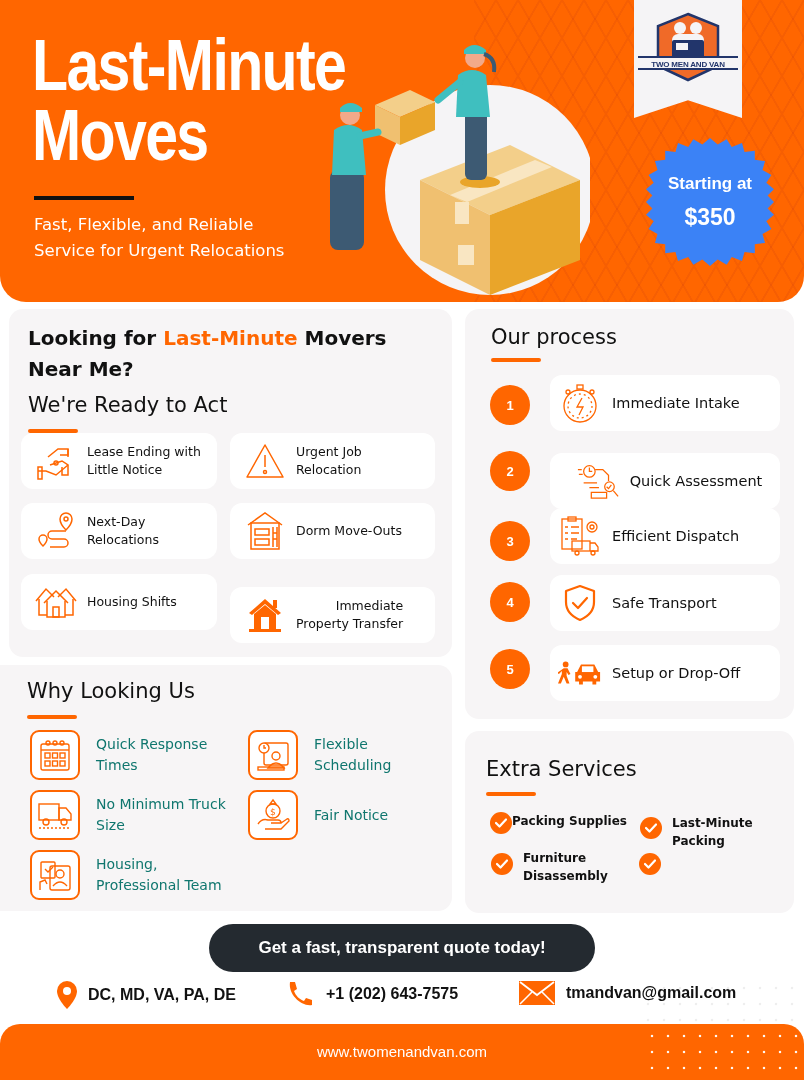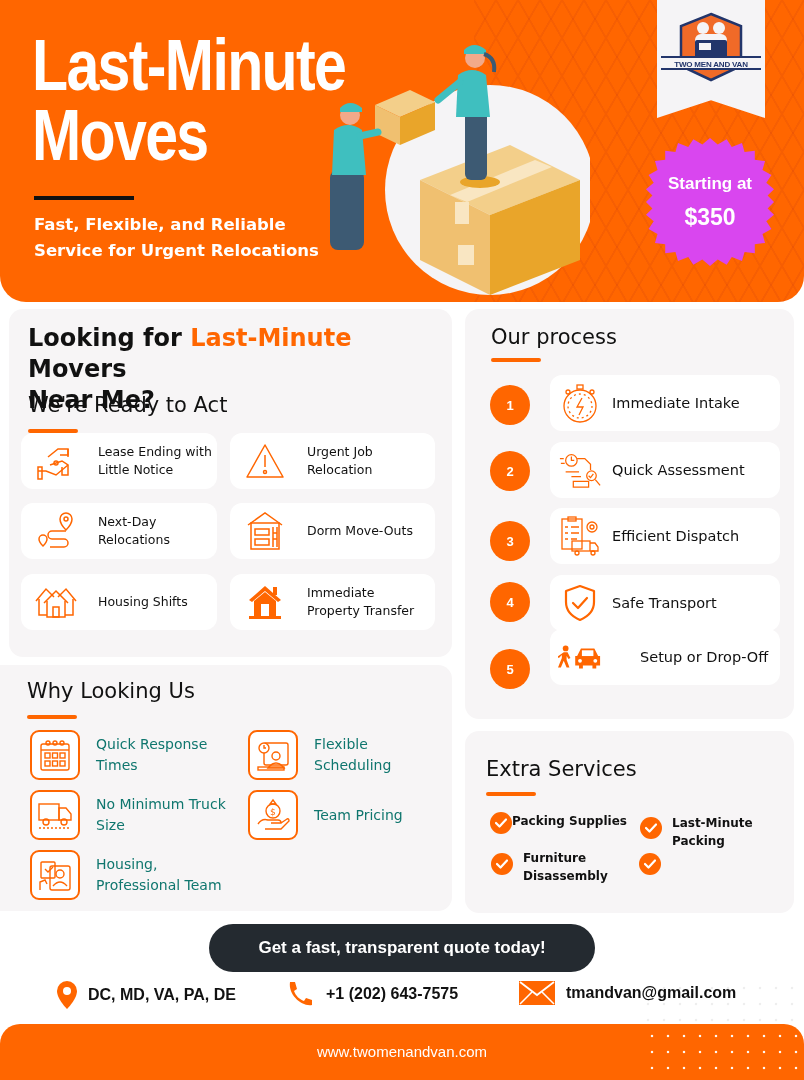--- a/index.html
+++ b/index.html
@@ -21,61 +21,61 @@
   }
   .hero-title {
     position: absolute; left: 32px; top: 30px; color: #fff;
     font-family: "Liberation Sans", sans-serif; font-weight: 700;
     font-size: 72px; line-height: 70px; letter-spacing: -2px;
     transform: scaleX(0.82); transform-origin: left top;
   }
   .hero-divider { position: absolute; left: 34px; top: 196px; width: 100px; height: 4px; background: #111; }
   .hero-subtitle {
     position: absolute; left: 34px; top: 212px; color: #fff;
-    font-family: "DejaVu Sans", sans-serif; font-weight: 700; font-size: 16.5px; line-height: 26px;
+    font-family: "DejaVu Sans", sans-serif; font-weight: 400; font-size: 16.5px; line-height: 26px;
   }
   .hero-illus { position: absolute; left: 330px; top: 30px; width: 260px; height: 270px; }
   .logo-banner {
-    position: absolute; left: 657px; top: 0; width: 108px; height: 118px;
+    position: absolute; left: 634px; top: 0; width: 108px; height: 118px;
     background: #f5f4f6;
     clip-path: polygon(0 0, 100% 0, 100% 100%, 50% 85%, 0 100%);
   }
   .logo-text {
     position: absolute; left: 0; width: 108px; top: 60px; text-align: center;
     font-family: "Liberation Sans", sans-serif; font-weight: 700; font-size: 8px; color: #22356b;
     letter-spacing: -0.2px;
   }
   .price-badge {
     position: absolute; left: 646px; top: 138px; width: 128px; height: 128px;
-    background: #d946ef;
+    background: #3b82f6;
     clip-path: polygon(50% 0%, 56% 5%, 63% 1%, 67% 7%, 75% 4%, 77% 11%, 85% 10%, 85% 17%, 93% 18%, 91% 25%, 98% 29%, 94% 35%, 100% 40%, 95% 45%, 100% 50%, 95% 55%, 100% 60%, 94% 65%, 98% 71%, 91% 75%, 93% 82%, 85% 83%, 85% 90%, 77% 89%, 75% 96%, 67% 93%, 63% 99%, 56% 95%, 50% 100%, 44% 95%, 37% 99%, 33% 93%, 25% 96%, 23% 89%, 15% 90%, 15% 83%, 7% 82%, 9% 75%, 2% 71%, 6% 65%, 0% 60%, 5% 55%, 0% 50%, 5% 45%, 0% 40%, 6% 35%, 2% 29%, 9% 25%, 7% 18%, 15% 17%, 15% 10%, 23% 11%, 25% 4%, 33% 7%, 37% 1%, 44% 5%);
     color: #fff; text-align: center;
   }
   .price-label { position: absolute; top: 36px; width: 100%; font-size: 17px; font-weight: 700; font-family: "Liberation Sans", sans-serif; }
   .price-value { position: absolute; top: 66px; width: 100%; font-size: 23px; font-weight: 700; font-family: "Liberation Sans", sans-serif; }
 
   
   .panel { position: absolute; background: #f7f5f6; border-radius: 14px; }
   .orange { color: #ff6600; }
   .sec-title { font-family: "DejaVu Sans", sans-serif; font-size: 21px; color: #111; }
   .sec-underline { width: 50px; height: 4px; background: #ff6600; border-radius: 2px; }
 
   .p-looking { left: 9px; top: 309px; width: 443px; height: 348px; }
   .looking-title {
-    position: absolute; left: 19px; top: 14px; font-weight: 700; font-size: 24px; line-height: 31px; color: #111;
+    position: absolute; left: 19px; top: 14px; font-weight: 700; font-size: 20px; line-height: 31px; color: #111;
   }
   .ready-title { position: absolute; left: 19px; top: 84px; }
   .ready-underline { position: absolute; left: 19px; top: 120px; }
 
   .act-card {
     position: absolute; background: #fff; border-radius: 12px; height: 56px;
     display: flex; align-items: center;
   }
   .act-card .ico { width: 46px; height: 40px; margin-left: 12px; flex: 0 0 auto; display: flex; align-items: center; justify-content: center; }
-  .act-card .lbl { margin-left: 19px; font-size: 12.5px; line-height: 18px; color: #111; }
+  .act-card .lbl { margin-left: 8px; font-size: 12.5px; line-height: 18px; color: #111; }
 
   .p-why { left: 0; top: 665px; width: 452px; height: 246px; border-radius: 0 14px 14px 0; }
   .why-title { position: absolute; left: 27px; top: 14px; }
   .why-underline { position: absolute; left: 27px; top: 50px; }
   .why-item { position: absolute; display: flex; align-items: center; }
   .why-item .box {
     width: 50px; height: 50px; border: 2.5px solid #ff6600; border-radius: 9px; background: #fff;
     display: flex; align-items: center; justify-content: center; flex: 0 0 auto;
   }
   .why-item .lbl { margin-left: 16px; font-size: 14px; line-height: 21px; color: #0f766e; }
@@ -277,21 +277,21 @@
           <path d="M13,16 v16 h18 v-16"></path>
         <rect x="19" y="22" width="6" height="10"></rect>
           <path d="M5,14 v16 h8 M39,14 v16 h-8"></path>
       </svg>
     </div>
     <div class="lbl">
       <div>Housing Shifts</div>
     </div>
   </div>
 
-  <div class="act-card" style="left:221px;top:265px;width:205px;">
+  <div class="act-card" style="left:221px;top:278px;width:205px;text-align:right;">
     <div class="ico">
       <svg width="36" height="36" viewBox="0 0 36 36" fill="#ff6600">
         <path d="M18,2 L34,16 L31,18 L18,7 L5,18 L2,16 Z"></path>
           <rect x="26" y="3" width="4" height="8"></rect>
         <path d="M7,17 L18,8 L29,17 V32 H7 Z" fill="#ff6600"></path>
         <rect x="14" y="20" width="8" height="12" fill="#fff"></rect>
           <rect x="2" y="32" width="32" height="3"></rect>
       </svg>
     </div>
     <div class="lbl">
@@ -363,21 +363,21 @@
   <div class="why-item" style="left:248px;top:125px;">
     <div class="box">
       <svg width="34" height="34" viewBox="0 0 34 34" fill="none" stroke="#ff6600" stroke-width="1.4">
         <path d="M17,2 l-3,4 h6 z"></path>
           <circle cx="17" cy="13" r="7"></circle>
           <text x="14" y="17" font-size="9" fill="#ff6600" stroke="none" font-family="DejaVu Sans, sans-serif">$</text>
         <path d="M2,26 q4,-6 10,-4 h10 q3,0 3,3 h-10 M25,25 l6,-4 q2,-1 2,2 l-8,8 h-16"></path>
       </svg>
     </div>
     <div class="lbl">
-      <div>Team Pricing</div>
+      <div>Fair Notice</div>
     </div>
   </div>
 
   <div class="why-item" style="left:30px;top:185px;">
     <div class="box">
       <svg width="34" height="34" viewBox="0 0 34 34" fill="none" stroke="#ff6600" stroke-width="1.4">
         <rect x="3" y="4" width="14" height="16" rx="1"></rect>
           <path d="M7,11 l3,3 l5,-5"></path>
         <rect x="12" y="8" width="20" height="24" rx="2"></rect>
           <circle cx="22" cy="16" r="4"></circle>
@@ -405,21 +405,21 @@
         <rect x="18" y="3" width="6" height="4"></rect>
           <circle cx="9" cy="10" r="2"></circle>
           <circle cx="33" cy="10" r="2"></circle>
         <path d="M23,16 l-5,9 h6 l-4,8"></path>
       </svg>
     </div>
     <div class="lbl">Immediate Intake</div>
   </div>
 
   <div class="step-num" style="left:25px;top:142px;">2</div>
-  <div class="step-card" style="top:133px;">
+  <div class="step-card" style="top:144px;justify-content:center;">
     <div class="ico">
       <svg width="46" height="40" viewBox="0 0 46 40" fill="none" stroke="#ff6600" stroke-width="1.3">
         <circle cx="14" cy="10" r="6"></circle>
           <path d="M14,6 v4 h3"></path>
           <path d="M2,8 h4 M3,13 h4"></path>
         <path d="M20,8 h8 l6,6 v6"></path>
           <path d="M8,22 h14 M14,27 h10 M16,32 h16 v6 h-16 z"></path>
         <circle cx="35" cy="26" r="5"></circle>
           <path d="M32,26 l2,2 l3,-4"></path>
           <line x1="39" y1="30" x2="44" y2="36"></line>
@@ -451,21 +451,21 @@
     <div class="ico">
       <svg width="34" height="38" viewBox="0 0 34 38" fill="none" stroke="#ff6600" stroke-width="2.2">
         <path d="M17,2 L31,7 V18 C31,28 24,33 17,36 C10,33 3,28 3,18 V7 Z" stroke-linejoin="round"></path>
         <path d="M10,19 l5,5 l9,-10" stroke-linecap="round" stroke-linejoin="round"></path>
       </svg>
     </div>
     <div class="lbl">Safe Transport</div>
   </div>
 
   <div class="step-num" style="left:25px;top:340px;">5</div>
-  <div class="step-card" style="top:320px;gap:28px;">
+  <div class="step-card" style="top:336px;">
     <div class="ico">
       <svg width="46" height="30" viewBox="0 0 46 30" fill="#ff6600">
         <circle cx="8" cy="6" r="3"></circle>
           <path d="M6,10 h4 l3,6 l-2,1 l-2,-3 v4 l3,8 h-3 l-3,-7 l-3,7 h-3 l4,-10 v-3 l-3,3 l-2,-1 z"></path>
         <path d="M20,14 l4,-8 h14 l4,8 h2 v10 h-4 v3 h-4 v-3 h-10 v3 h-4 v-3 h-4 v-10 z"></path>
         <rect x="25" y="8" width="12" height="6" fill="#fff"></rect>
           <circle cx="23" cy="19" r="2" fill="#fff"></circle>
           <circle cx="39" cy="19" r="2" fill="#fff"></circle>
       </svg>
     </div>

